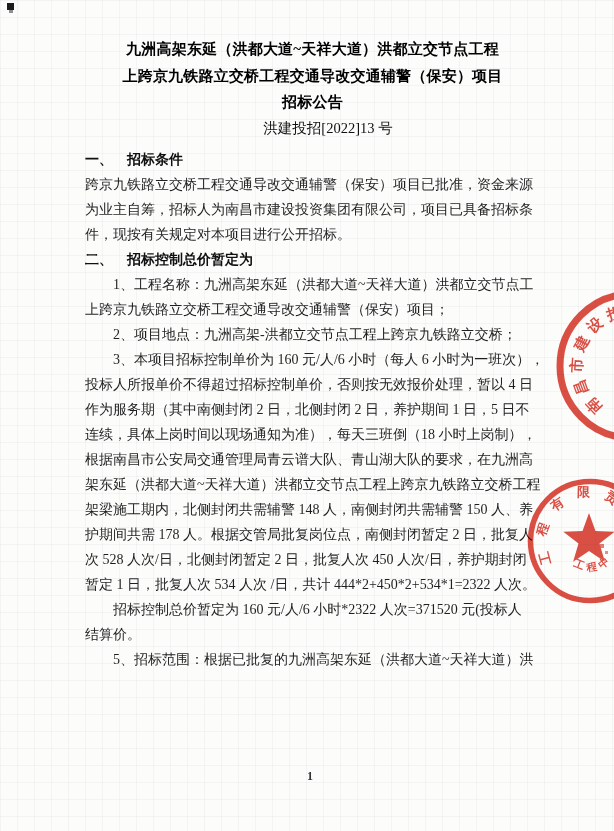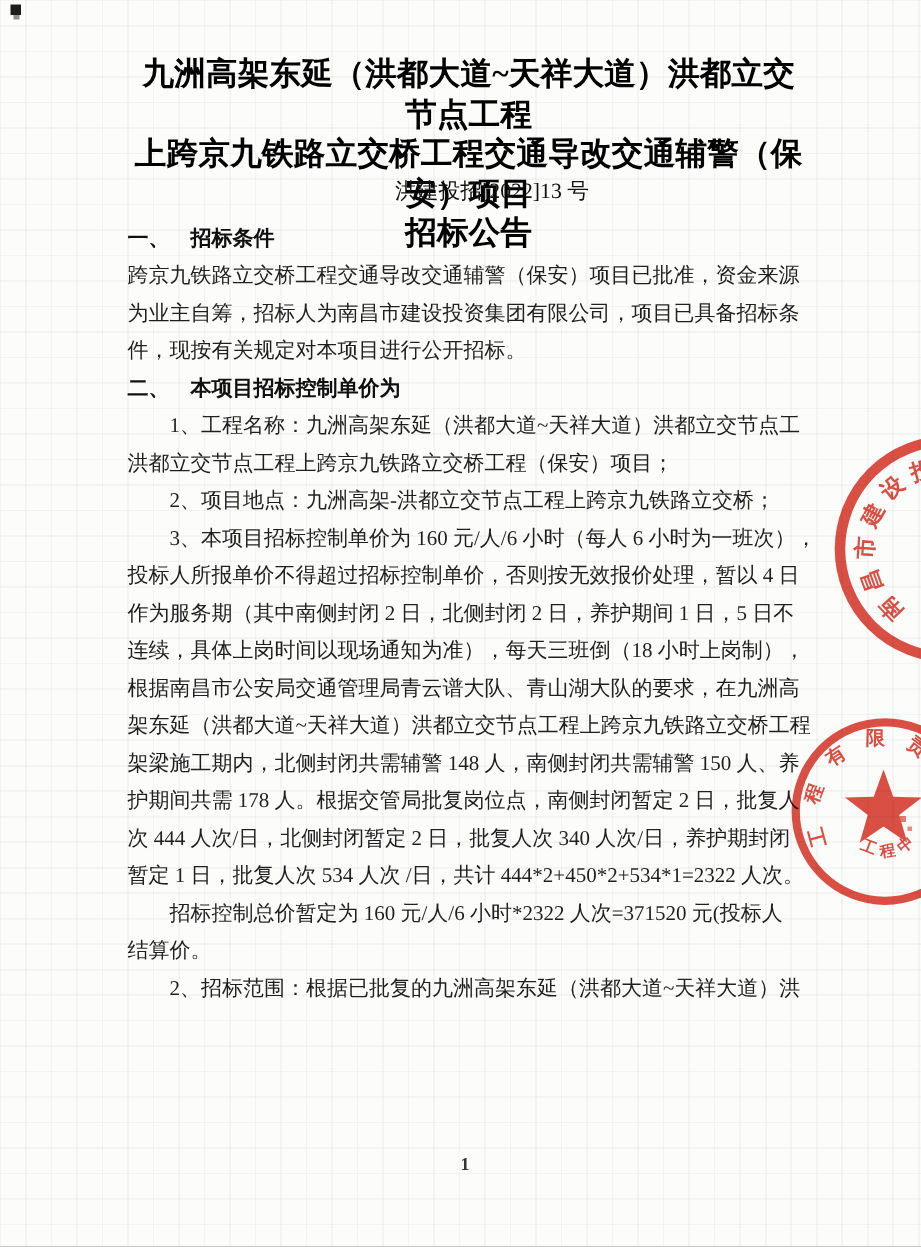--- a/index.html
+++ b/index.html
@@ -13,21 +13,21 @@
       repeating-linear-gradient(to bottom, rgba(170,172,182,0.10) 0 1px, transparent 1px 17px);
     overflow:hidden;
     font-family:"Liberation Serif","DejaVu Serif",serif;
     color:#1f1f1f;
   }
   .corner-mark{position:absolute;left:7px;top:3px;width:7px;height:7px;background:#1c1c1c;}
   .corner-mark-tail{position:absolute;left:9px;top:10px;width:4px;height:3px;background:#8f8f8f;}
   .title-wrap{
     position:absolute;left:85px;top:36px;width:455px;
     text-align:center;font-weight:bold;color:#000;
-    font-size:21px;line-height:26.5px;letter-spacing:0.2px;
+    font-size:15px;line-height:26.5px;letter-spacing:0.2px;
   }
   .doc-number{
     position:absolute;left:85px;top:119px;width:486px;
     text-align:center;font-weight:normal;color:#111;
     font-size:14.5px;line-height:18px;
   }
   .body-text{
     position:absolute;left:85px;top:147px;width:462px;
     font-size:14px;line-height:25px;
   }
@@ -57,37 +57,37 @@
     <div>招标公告</div>
   </div>
 
   <div class="doc-number">洪建投招[2022]13 号</div>
 
   <div class="body-text" id="body-lines">
       <div class="line heading">一、　招标条件</div>
       <div class="line f">跨京九铁路立交桥工程交通导改交通辅警（保安）项目已批准，资金来源</div>
       <div class="line f">为业主自筹，招标人为南昌市建设投资集团有限公司，项目已具备招标条</div>
       <div class="line f">件，现按有关规定对本项目进行公开招标。</div>
-      <div class="line heading">二、　本项目招标控制单价为</div>
+      <div class="line heading">二、　招标控制总价暂定为</div>
       <div class="line ind">1、工程名称：九洲高架东延（洪都大道~天祥大道）洪都立交节点工</div>
-      <div class="line f">洪都立交节点工程上跨京九铁路立交桥工程（保安）项目；</div>
+      <div class="line f">上跨京九铁路立交桥工程交通导改交通辅警（保安）项目；</div>
       <div class="line ind">2、项目地点：九洲高架-洪都立交节点工程上跨京九铁路立交桥；</div>
       <div class="line ind">3、本项目招标控制单价为 160 元/人/6 小时（每人 6 小时为一班次），</div>
       <div class="line f">投标人所报单价不得超过招标控制单价，否则按无效报价处理，暂以 4 日</div>
       <div class="line f">作为服务期（其中南侧封闭 2 日，北侧封闭 2 日，养护期间 1 日，5 日不</div>
       <div class="line f">连续，具体上岗时间以现场通知为准），每天三班倒（18 小时上岗制），</div>
       <div class="line f">根据南昌市公安局交通管理局青云谱大队、青山湖大队的要求，在九洲高</div>
       <div class="line f">架东延（洪都大道~天祥大道）洪都立交节点工程上跨京九铁路立交桥工程</div>
       <div class="line f">架梁施工期内，北侧封闭共需辅警 148 人，南侧封闭共需辅警 150 人、养</div>
       <div class="line f">护期间共需 178 人。根据交管局批复岗位点，南侧封闭暂定 2 日，批复人</div>
-      <div class="line f">次 444 人次/日，北侧封闭暂定 2 日，批复人次 340 人次/日，养护期封闭</div>
+      <div class="line f">次 528 人次/日，北侧封闭暂定 2 日，批复人次 450 人次/日，养护期封闭</div>
       <div class="line f">暂定 1 日，批复人次 534 人次 /日，共计 444*2+450*2+534*1=2322 人次。</div>
       <div class="line ind">招标控制总价暂定为 160 元/人/6 小时*2322 人次=371520 元(投标人</div>
       <div class="line f">结算价。</div>
-      <div class="line ind">2、招标范围：根据已批复的九洲高架东延（洪都大道~天祥大道）洪</div>
+      <div class="line ind">5、招标范围：根据已批复的九洲高架东延（洪都大道~天祥大道）洪</div>
     </div>
 
   <div class="page-number">1</div>
 
   <svg class="seal-layer" viewBox="0 0 614 831">
     <defs>
 
       <path id="p1ring" d="M 603.3 407 A 50 50 0 1 1 660.7 325 A 50 50 0 1 1 603.3 407" fill="none"></path>
 
       <path id="p1code" d="M 616.6 396.3 A 34 34 0 0 0 647.4 396.3" fill="none"></path>

